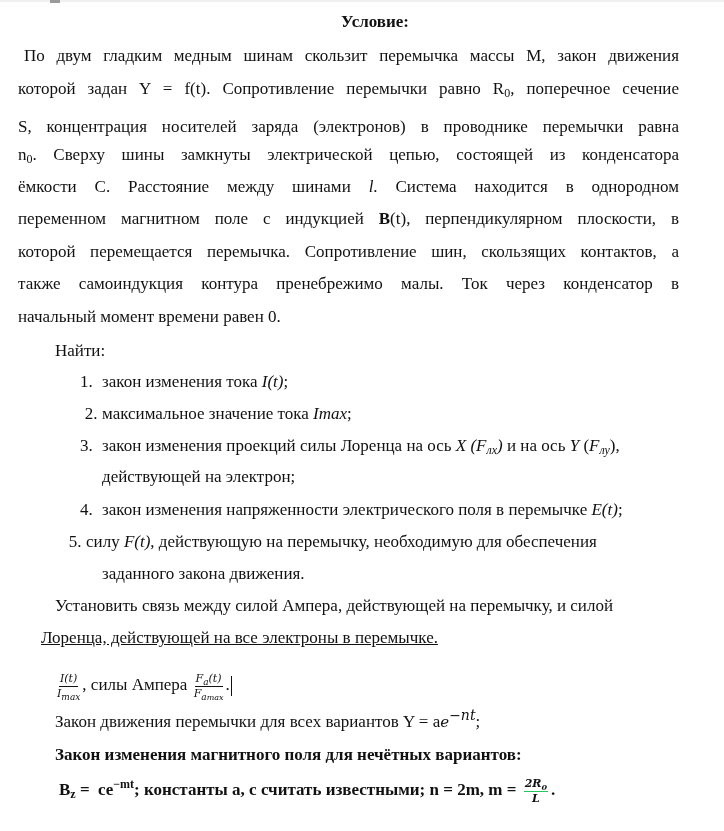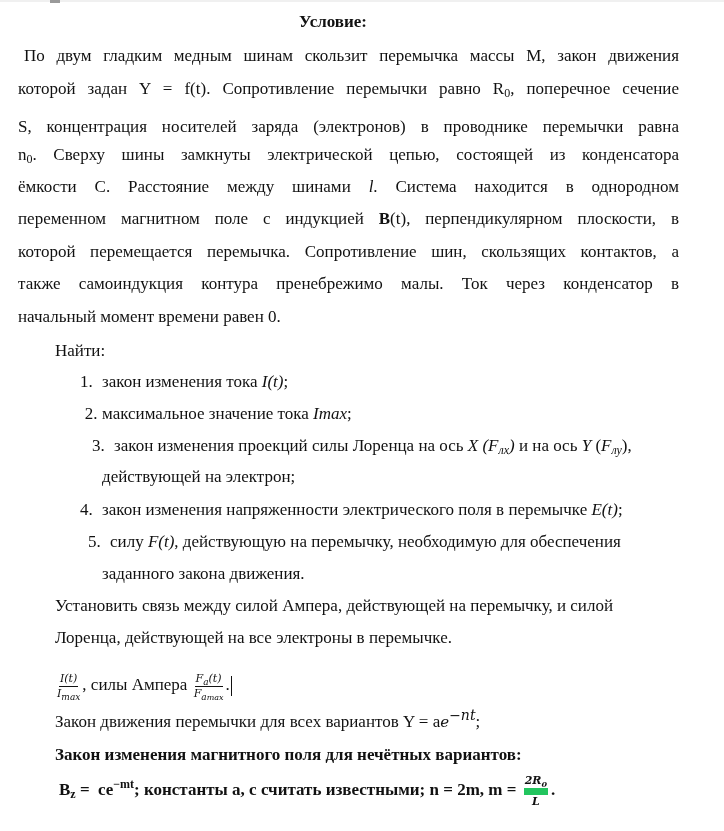--- a/index.html
+++ b/index.html
@@ -4,35 +4,35 @@
 <style>
   html, body { margin: 0; padding: 0; background: #ffffff; }
   body {
     width: 724px; height: 831px; position: relative; overflow: hidden;
     font-family: "Liberation Serif", serif; color: #111111; font-size: 17px;
   }
   .topline { position: absolute; left: 0; top: 0; width: 724px; height: 2px; background: #f0f0f0; }
   .topmark { position: absolute; left: 50px; top: 0; width: 10px; height: 3px; background: #9a9a9a; }
   .line { position: absolute; white-space: nowrap; line-height: 20px; }
   .just { left: 18px; width: 661px; text-align: justify; text-align-last: justify; }
-  .title { left: 0; width: 666px; text-align: center; top: 12px; font-weight: bold; }
+  .title { left: 0; width: 666px; text-align: center; top: 12px; font-weight: bold; padding-left: 42px; }
   .bold { font-weight: bold; }
   .it { font-style: italic; }
   sub.s { font-size: 12px; vertical-align: -3px; line-height: 0; }
   sup.p { font-size: 12px; vertical-align: 7px; line-height: 0; }
   .num { display: inline-block; width: 22px; }
   .frac { display: inline-flex; flex-direction: column; align-items: center; vertical-align: middle;
           font-family: "DejaVu Serif", serif; font-style: italic; font-size: 11px; line-height: 12px; margin: 0 1px; }
   .frac .n { padding: 0 1px 1px 1px; border-bottom: 1px solid #111; }
   .frac .d { padding: 1px 1px 0 1px; }
   .cursor { display: inline-block; width: 1px; height: 20px; background: #111; vertical-align: middle; margin-left: 1px; }
   .mathit { font-family: "DejaVu Serif", serif; font-style: italic; font-size: 15px; }
   .bfrac { display: inline-flex; flex-direction: column; align-items: center; vertical-align: middle;
            font-family: "DejaVu Serif", serif; font-style: italic; font-weight: bold; font-size: 11px; line-height: 12px; margin: 0 3px; }
-  .bfrac .n { padding: 0 1px 1px 1px; border-bottom: 7px solid #22c55e; }
+  .bfrac .n { padding: 0 1px 1px 1px; border-bottom: 1px solid #22c55e; }
   .bfrac .d { padding-top: 1px; }
 </style>
 </head>
 <body>
 
 <div class="topline"></div>
 <div class="topmark"></div>
 
 <div class="line title">Условие:</div>
 
@@ -43,28 +43,28 @@
 <div class="line just" style="top:177px;"><span>ёмкости C. Расстояние между шинами </span><span class="it">l</span><span>. Система находится в однородном</span></div>
 <div class="line just" style="top:209px;"><span>переменном магнитном поле с индукцией </span><span class="bold">B</span><span>(t), перпендикулярном плоскости, в</span></div>
 <div class="line just" style="top:242px;"><span>которой перемещается перемычка. Сопротивление шин, скользящих контактов, а</span></div>
 <div class="line just" style="top:274px;"><span>также самоиндукция контура пренебрежимо малы. Ток через конденсатор в</span></div>
 <div class="line" style="top:307px; left:18px;">начальный момент времени равен 0.</div>
 
 <div class="line" style="top:341px; left:55px;">Найти:</div>
 
 <div class="line" style="top:372px; left:80px;"><span class="num">1.</span><span>закон изменения тока </span><span class="it">I(t)</span><span>;</span></div>
 <div class="line" style="top:404px; left:80px;text-align:center;"><span class="num">2.</span><span>максимальное значение тока </span><span class="it">Imax</span><span>;</span></div>
-<div class="line" style="top:436px; left:92px;"><span class="num">3.</span><span>закон изменения проекций силы Лоренца на ось </span><span class="it">X</span><span class="it"> (</span><span class="it">F</span><sub class="s it">лх</sub><span class="it">)</span><span> и на ось </span><span class="it">Y</span><span> (</span><span class="it">F</span><sub class="s it">лу</sub><span>),</span></div>
+<div class="line" style="top:436px; left:80px;"><span class="num">3.</span><span>закон изменения проекций силы Лоренца на ось </span><span class="it">X</span><span class="it"> (</span><span class="it">F</span><sub class="s it">лх</sub><span class="it">)</span><span> и на ось </span><span class="it">Y</span><span> (</span><span class="it">F</span><sub class="s it">лу</sub><span>),</span></div>
 <div class="line" style="top:467px; left:102px;">действующей на электрон;</div>
 <div class="line" style="top:500px; left:80px;"><span class="num">4.</span><span>закон изменения напряженности электрического поля в перемычке </span><span class="it">E(t)</span><span>;</span></div>
-<div class="line" style="top:532px; left:88px;"><span class="num">5.</span><span>силу </span><span class="it">F(t)</span><span>, действующую на перемычку, необходимую для обеспечения</span></div>
+<div class="line" style="top:532px; left:64px;text-align:center;"><span class="num">5.</span><span>силу </span><span class="it">F(t)</span><span>, действующую на перемычку, необходимую для обеспечения</span></div>
 <div class="line" style="top:564px; left:102px;">заданного закона движения.</div>
 
 <div class="line" style="top:596px; left:55px;">Установить связь между силой Ампера, действующей на перемычку, и силой</div>
-<div class="line" style="top:628px; left:55px;">Лоренца, действующей на все электроны в перемычке.</div>
+<div class="line" style="top:628px; left:41px;text-decoration:underline;">Лоренца, действующей на все электроны в перемычке.</div>
 
 <div class="line" style="top:665px; left:55px; line-height:40px; height:40px;">
   <span class="frac">
       <span class="n">I(t)</span>
       <span class="d"><span>I</span><sub class="s" style="font-size:9px">max</sub></span>
     </span><span>, силы Ампера </span><span class="frac">
       <span class="n"><span>F</span><sub class="s" style="font-size:9px">a</sub><span>(t)</span></span>
       <span class="d"><span>F</span><sub class="s" style="font-size:9px">a</sub><sub class="s" style="font-size:8px">max</sub></span>
     </span><span>.</span><span class="cursor"></span>
 </div>

